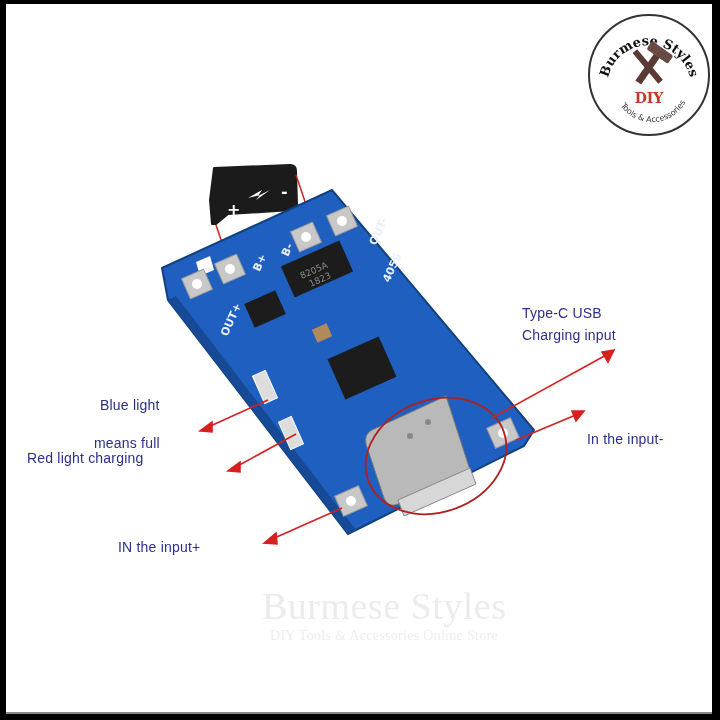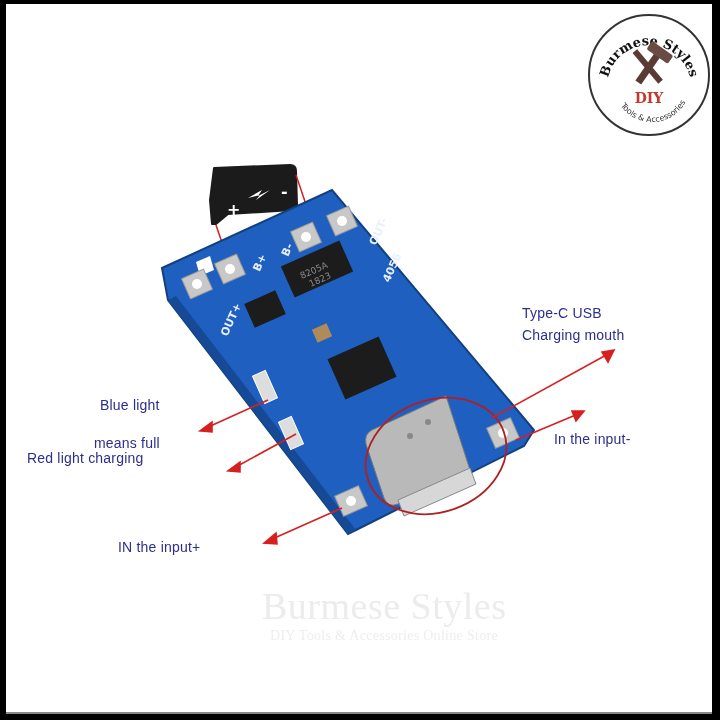--- a/index.html
+++ b/index.html
@@ -113,25 +113,25 @@
         <rect x="46" y="28" width="26" height="10" rx="2" fill="#6a4a44"></rect>
       </g>
     <g transform="rotate(-40 59 52)">
         <rect x="56" y="30" width="6" height="40" fill="#5a3a34"></rect>
       </g>
   </svg>
   <div class="logo-diy">DIY</div>
 </div>
 
 <div class="label" style="left:522px; top:302px;">Type-C USB</div>
-<div class="label" style="left:522px; top:324px;">Charging mouth</div>
+<div class="label" style="left:522px; top:324px;">Charging input</div>
 
 <div class="label" style="left:100px; top:394px;">Blue light</div>
 <div class="label" style="left:94px; top:432px;">means full</div>
 
 <div class="label" style="left:27px; top:447px;">Red light charging</div>
 
 <div class="label" style="left:118px; top:536px;">IN the input+</div>
 
-<div class="label" style="left:554px; top:428px;">In the input-</div>
+<div class="label" style="left:587px; top:428px;">In the input-</div>
 
 <div class="wm-title">Burmese Styles</div>
 <div class="wm-sub">DIY Tools &amp; Accessories Online Store</div>
 
 </body></html>

